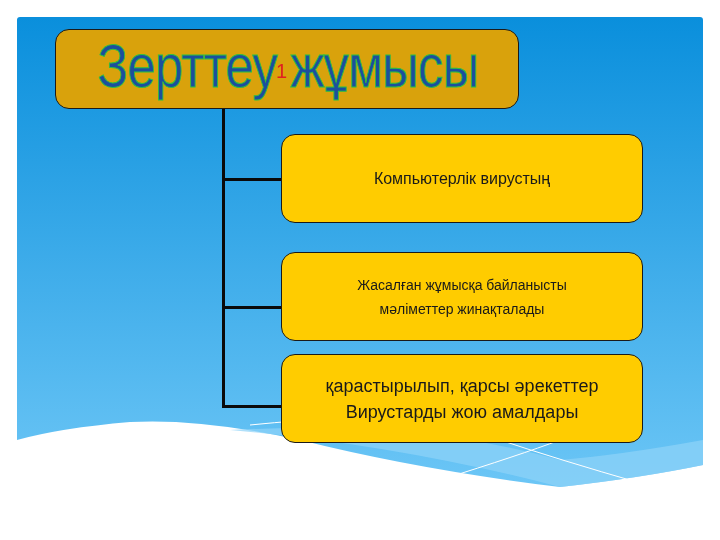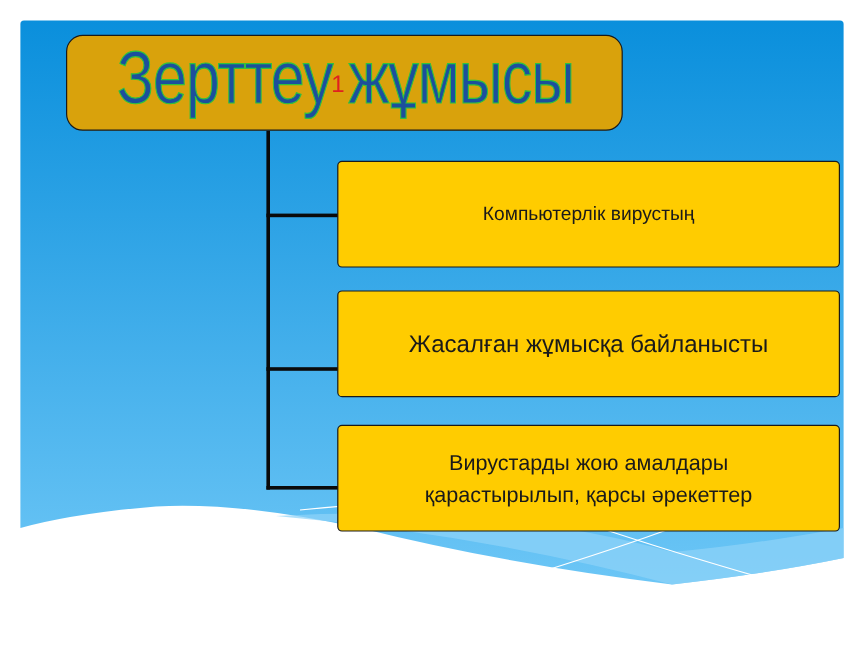--- a/index.html
+++ b/index.html
@@ -27,22 +27,22 @@
       -webkit-text-stroke: 1px #2ec23e;
       white-space: nowrap;
     }
     .title-num {
       position: absolute; left: 276px; top: 60px;
       font-size: 20px; color: #e02020;
       font-family: "Liberation Sans", sans-serif;
     }
     .conn { position: absolute; background: #0a0a0a; }
     .node {
-      position: absolute; left: 281px; width: 419px;
-      background: #ffcc00; border: 1.5px solid #1a1a1a; border-radius: 4px;
+      position: absolute; left: 281px; width: 362px;
+      background: #ffcc00; border: 1.5px solid #1a1a1a; border-radius: 14px;
       box-sizing: border-box;
       display: flex; flex-direction: column; align-items: center; justify-content: center;
       text-align: center; color: #1a1a1a;
       font-family: "Liberation Sans", sans-serif;
     }
     .node span { display: block; }
   </style>
 </head>
 <body>
 
@@ -67,20 +67,21 @@
 
 <div class="conn" style="left:222px; top:109px; width:3px; height:299px;"></div>
 <div class="conn" style="left:222px; top:178px; width:60px; height:3px;"></div>
 <div class="conn" style="left:222px; top:306px; width:60px; height:3px;"></div>
 <div class="conn" style="left:222px; top:405px; width:60px; height:3px;"></div>
 
 <div class="node" style="top:134px; height:89px; font-size:16px; line-height:21px;">
   <span>Компьютерлік вирустың</span>
 </div>
 
-<div class="node" style="top:242px; height:89px; font-size:20px; line-height:24px;">
+<div class="node" style="top:252px; height:89px; font-size:14px; line-height:24px;">
   <span>Жасалған жұмысқа байланысты</span>
+  <span>мәліметтер жинақталады</span>
 </div>
 
 <div class="node" style="top:354px; height:89px; font-size:18px; line-height:26px;">
+  <span>қарастырылып, қарсы әрекеттер</span>
   <span>Вирустарды жою амалдары</span>
-  <span>қарастырылып, қарсы әрекеттер</span>
 </div>
 
 </body></html>

